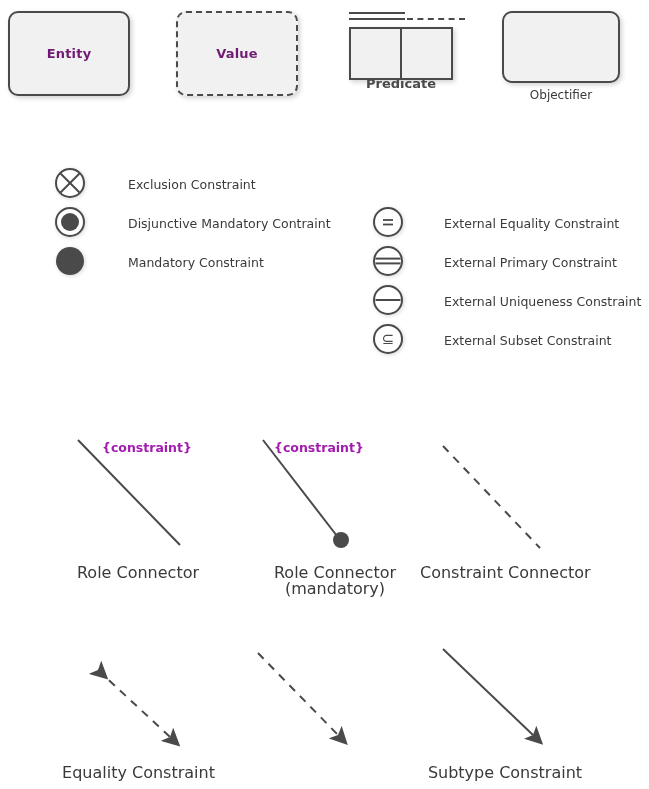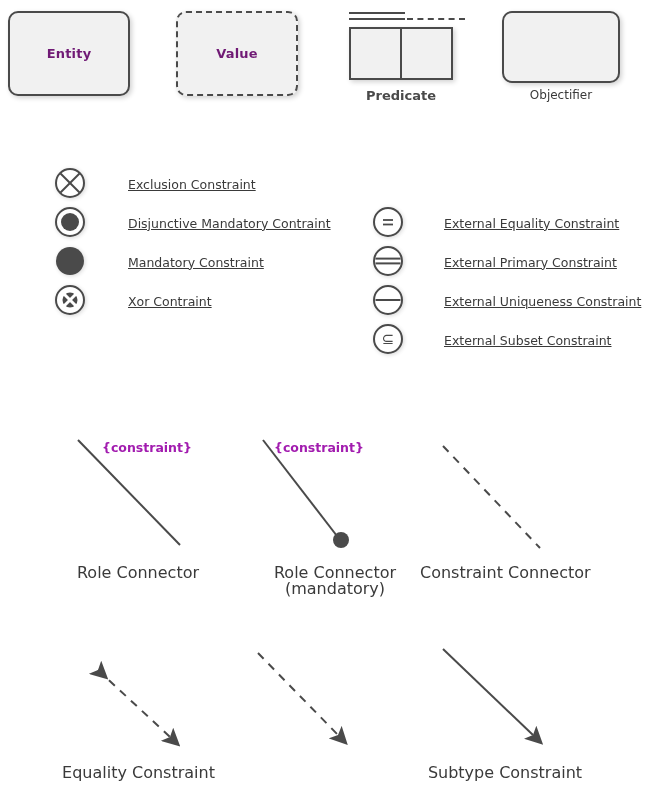--- a/index.html
+++ b/index.html
@@ -77,27 +77,27 @@
   .pred-cell.left { border-right: 2px solid #4a4a4a; }
 
   .caption {
     position: absolute;
     font-size: 12px;
     color: #3a3a3a;
     text-align: center;
     white-space: pre;
   }
   #predicate-caption {
-    left: 349px; top: 88px; width: 104px;
+    left: 349px; top: 76px; width: 104px;
     font-weight: bold; font-size: 13px; color: #4a4a4a;
   }
   #objectifier-caption { left: 502px; top: 88px; width: 118px; }
 
   
-  .legend-row { position: absolute; height: 34px; display: flex; align-items: center; text-decoration: underline; }
+  .legend-row { position: absolute; height: 34px; display: flex; align-items: center; }
   .legend-icon {
     width: 34px; height: 34px;
     position: relative;
     flex: 0 0 34px;
   }
   .legend-text {
     font-size: 12.5px;
     color: #3a3a3a;
     white-space: pre;
   }
@@ -204,31 +204,20 @@
     <span class="legend-text">Disjunctive Mandatory Contraint</span>
   </div>
 
   <div class="legend-row legend-left" style="top:245px;">
     <span class="legend-icon">
       <span class="circ-filled"></span>
     </span>
     <span class="legend-text">Mandatory Constraint</span>
   </div>
 
-  <div class="legend-row legend-left" style="top:284px;">
-    <span class="legend-icon">
-      <span class="circ-outline"></span>
-      <svg class="icon-svg" width="32" height="32" viewBox="0 0 32 32">
-        <circle cx="16" cy="16" r="7.5" fill="#4a4a4a"></circle>
-        <line x1="9.5" y1="9.5" x2="22.5" y2="22.5" stroke="#ffffff" stroke-width="3"></line>
-        <line x1="22.5" y1="9.5" x2="9.5" y2="22.5" stroke="#ffffff" stroke-width="3"></line>
-      </svg>
-    </span>
-    <span class="legend-text">Xor Contraint</span>
-  </div>
 
 
   <div class="legend-row legend-right" style="top:206px;text-align:center;">
     <span class="legend-icon">
       <span class="circ-outline"></span>
       <svg class="icon-svg" width="32" height="32" viewBox="0 0 32 32">
         <line x1="11" y1="14" x2="21" y2="14" stroke="#4a4a4a" stroke-width="1.8"></line>
         <line x1="11" y1="18.5" x2="21" y2="18.5" stroke="#4a4a4a" stroke-width="1.8"></line>
       </svg>
     </span>

